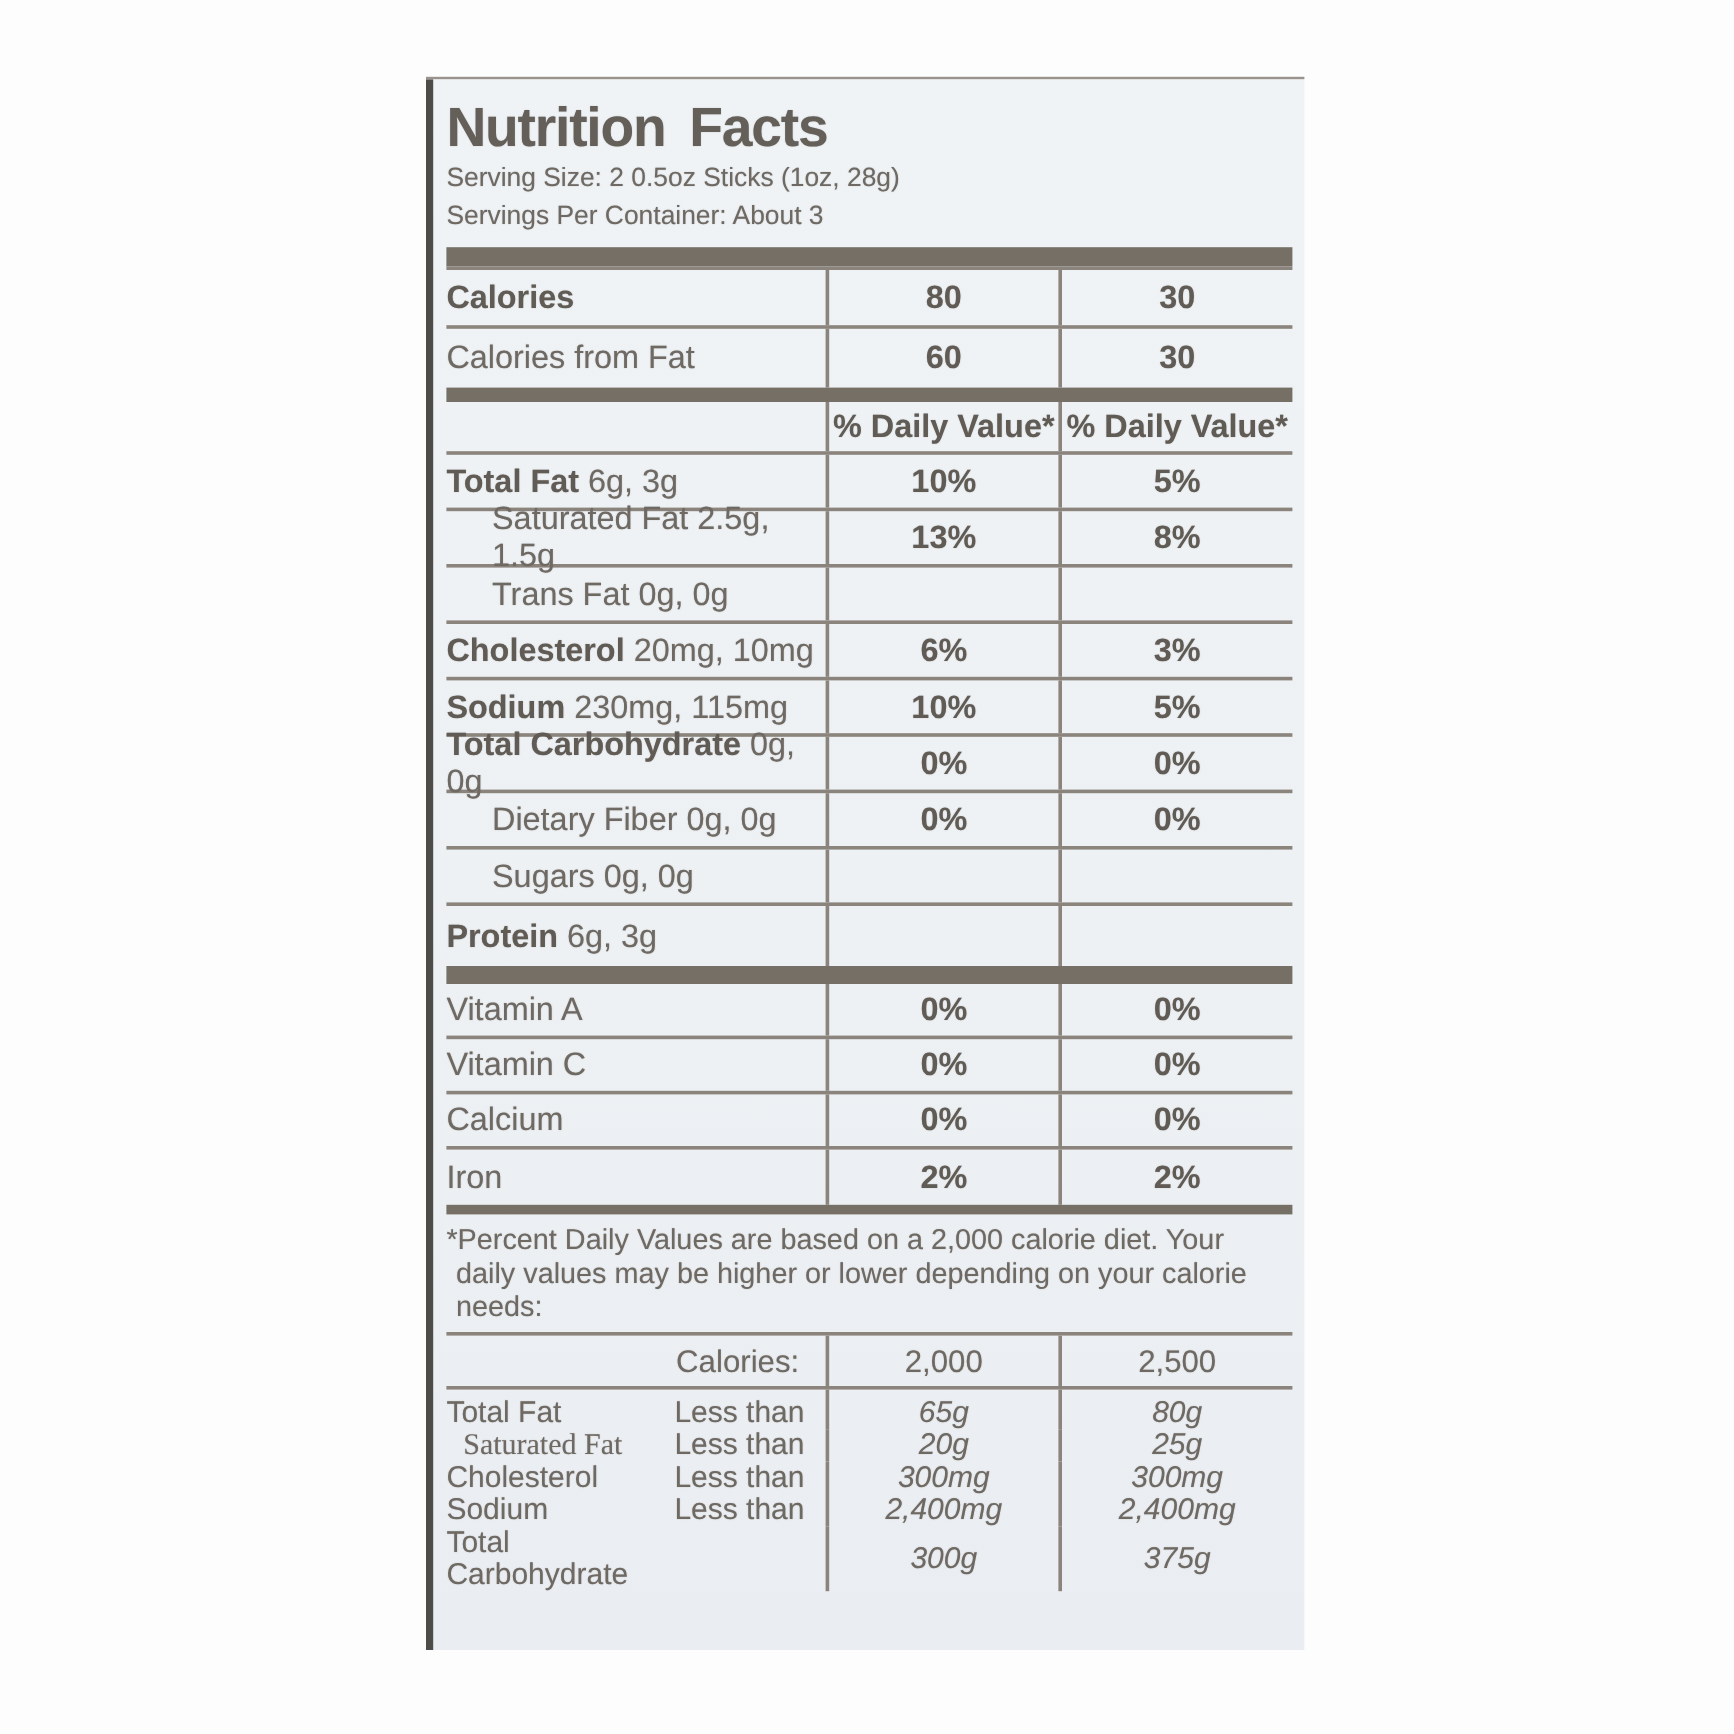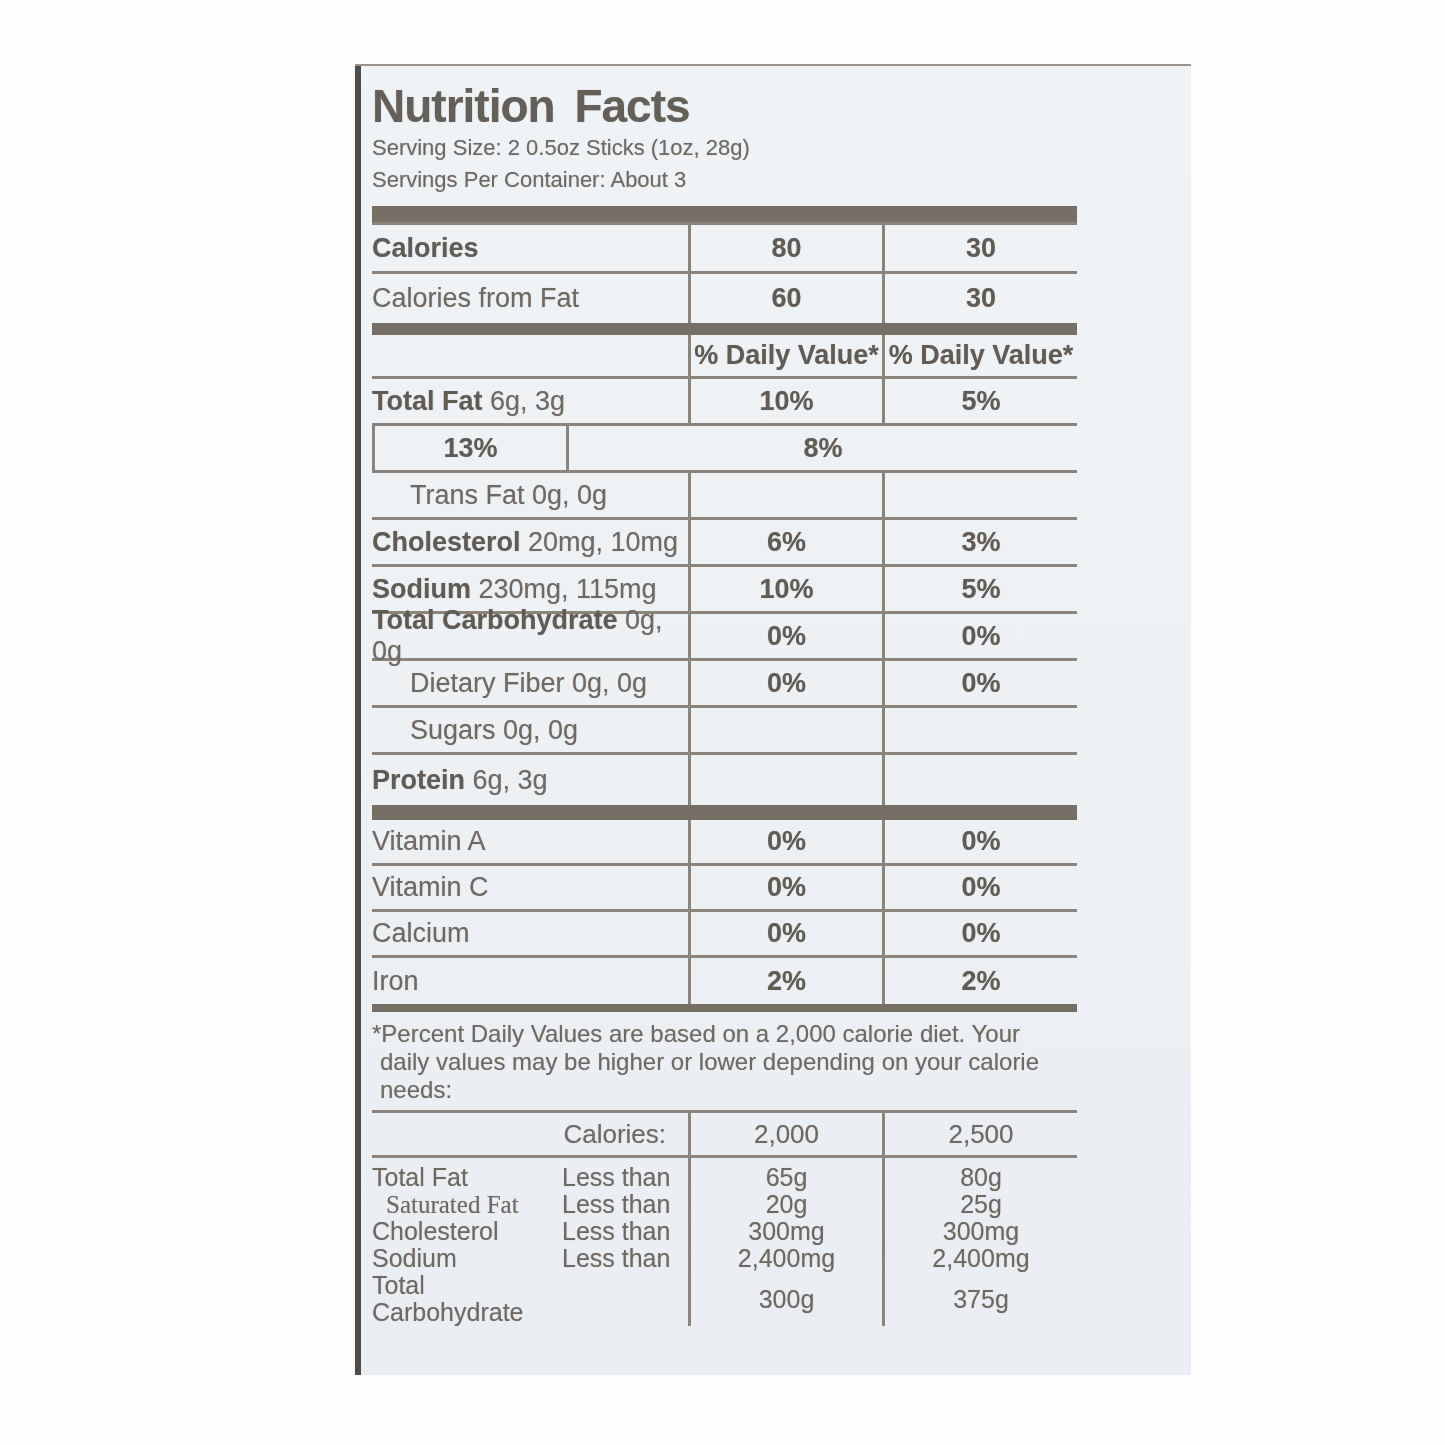--- a/index.html
+++ b/index.html
@@ -5,21 +5,21 @@
   html,body{margin:0;padding:0;}
   body{
     width:1445px;height:1445px;
     background:#fdfdfd;
     font-family:"Liberation Sans","DejaVu Sans",sans-serif;
     position:relative;
     overflow:hidden;
   }
   .label{
     position:absolute;left:355px;top:64px;
-    width:836px;height:1309px;
+    width:732px;height:1309px;
     background:linear-gradient(180deg,#eff3f6 0%,#edf1f4 55%,#eaeef2 100%);
     border-top:2px solid #9a938b;
     overflow:hidden;
     color:#6f6963;
     text-shadow:0 0 1px rgba(111,105,99,.45);
   }
   .edge-left{
     position:absolute;left:0;top:0;width:6px;height:100%;
     background:#4e4c49;
   }
@@ -64,21 +64,21 @@
     text-indent:-8px;padding-left:8px;box-sizing:border-box;
   }
   .ftable{border-top:3px solid #8b847c;}
   .fhead{display:flex;border-bottom:3px solid #8b847c;height:42px;align-items:center;justify-content:space-between;}
   .fhead .c1{text-align:right;padding-right:22px;font-size:26px;}
   .fhead .c2,.fhead .c3{font-size:26px;}
   .frow{display:flex;align-items:stretch;}
   .frow .c1{display:flex;font-size:25px;line-height:27px;}
   .fname{width:190px;box-sizing:border-box;display:inline-block;}
   .fqual{flex:1;}
-  .frow .c2,.frow .c3{font-size:25px;line-height:27px;}
+  .frow .c2,.frow .c3{font-size:25px;line-height:27px;font-style:italic;}
   .frow.pad-top{padding-top:6px;}
   .frow.pad-top .c2,.frow.pad-top .c3{margin-top:-6px;padding-top:6px;}
   .findent{padding-left:14px;font-family:Liberation Serif, serif;}
 </style>
 </head>
 <body>
 
 <div class="label">
   <div class="edge-left"></div>
   <div class="inner">
@@ -112,20 +112,21 @@
         <div class="c3 b">% Daily Value*</div>
       </div>
 
       <div class="row nrow">
         <div class="c1"><span class="b">Total Fat</span><span> 6g, 3g</span></div>
         <div class="c2 val">10%</div>
         <div class="c3 val">5%</div>
       </div>
 
       <div class="row nrow">
+        <div class="c1 indent"><span class="b"></span><span>Saturated Fat 2.5g, 1.5g</span></div>
         <div class="c2 val">13%</div>
         <div class="c3 val">8%</div>
       </div>
 
       <div class="row nrow">
         <div class="c1 indent"><span class="b"></span><span>Trans Fat 0g, 0g</span></div>
         <div class="c2 val"></div>
         <div class="c3 val"></div>
       </div>
 

